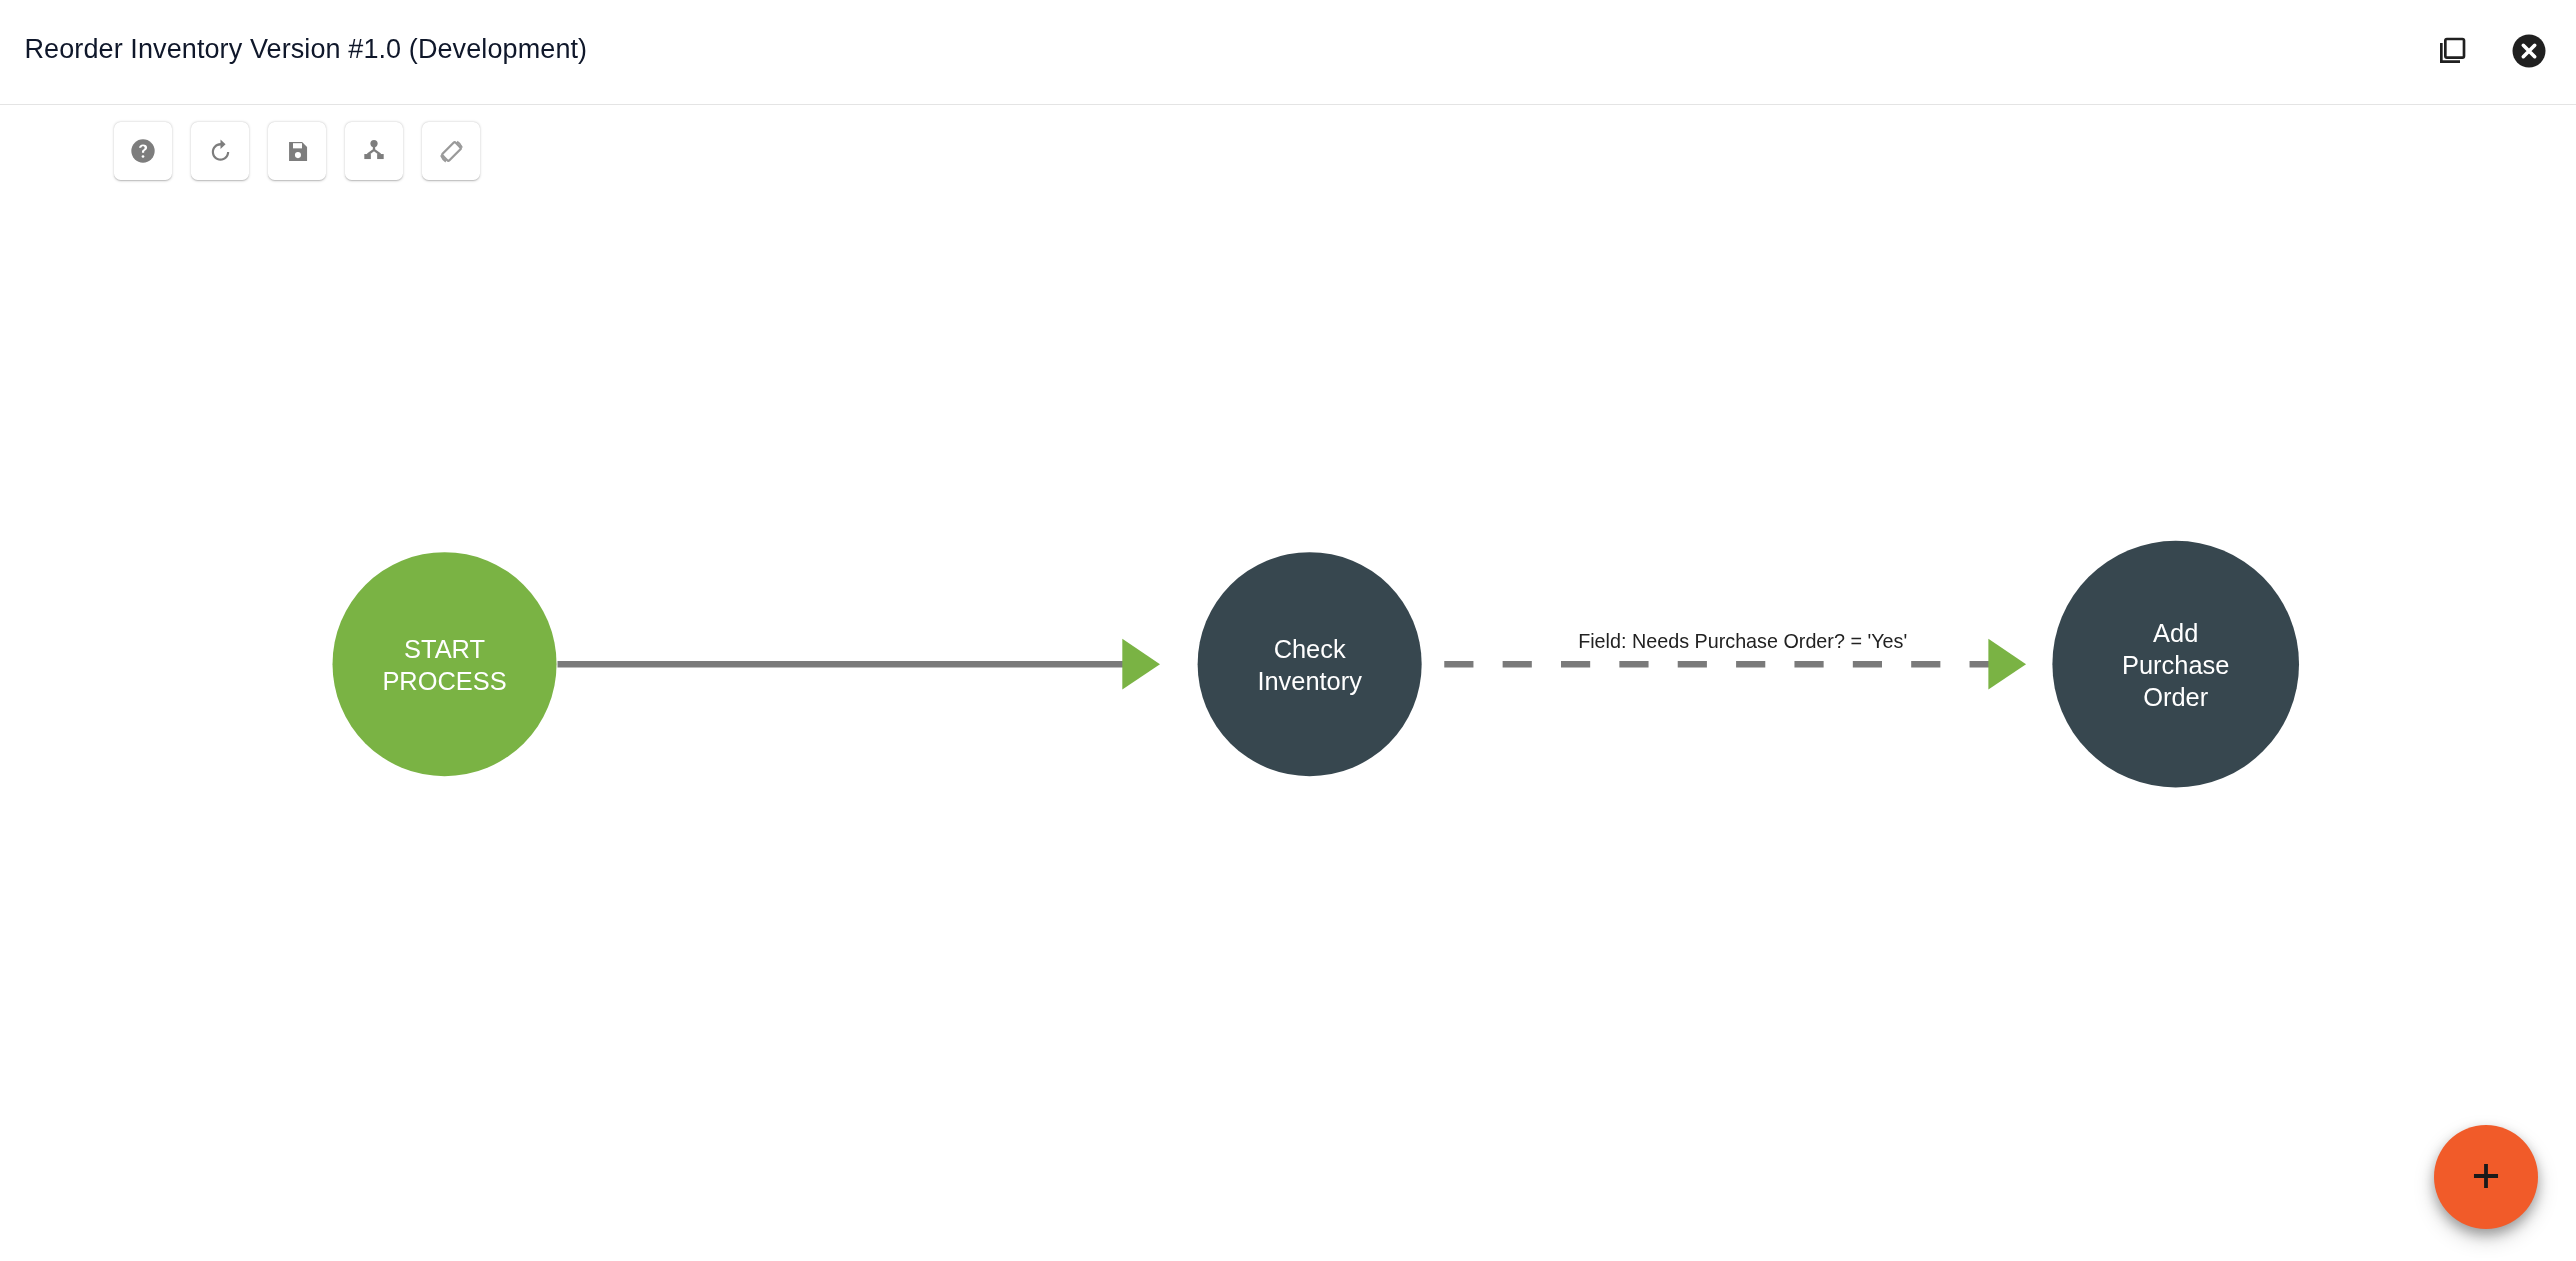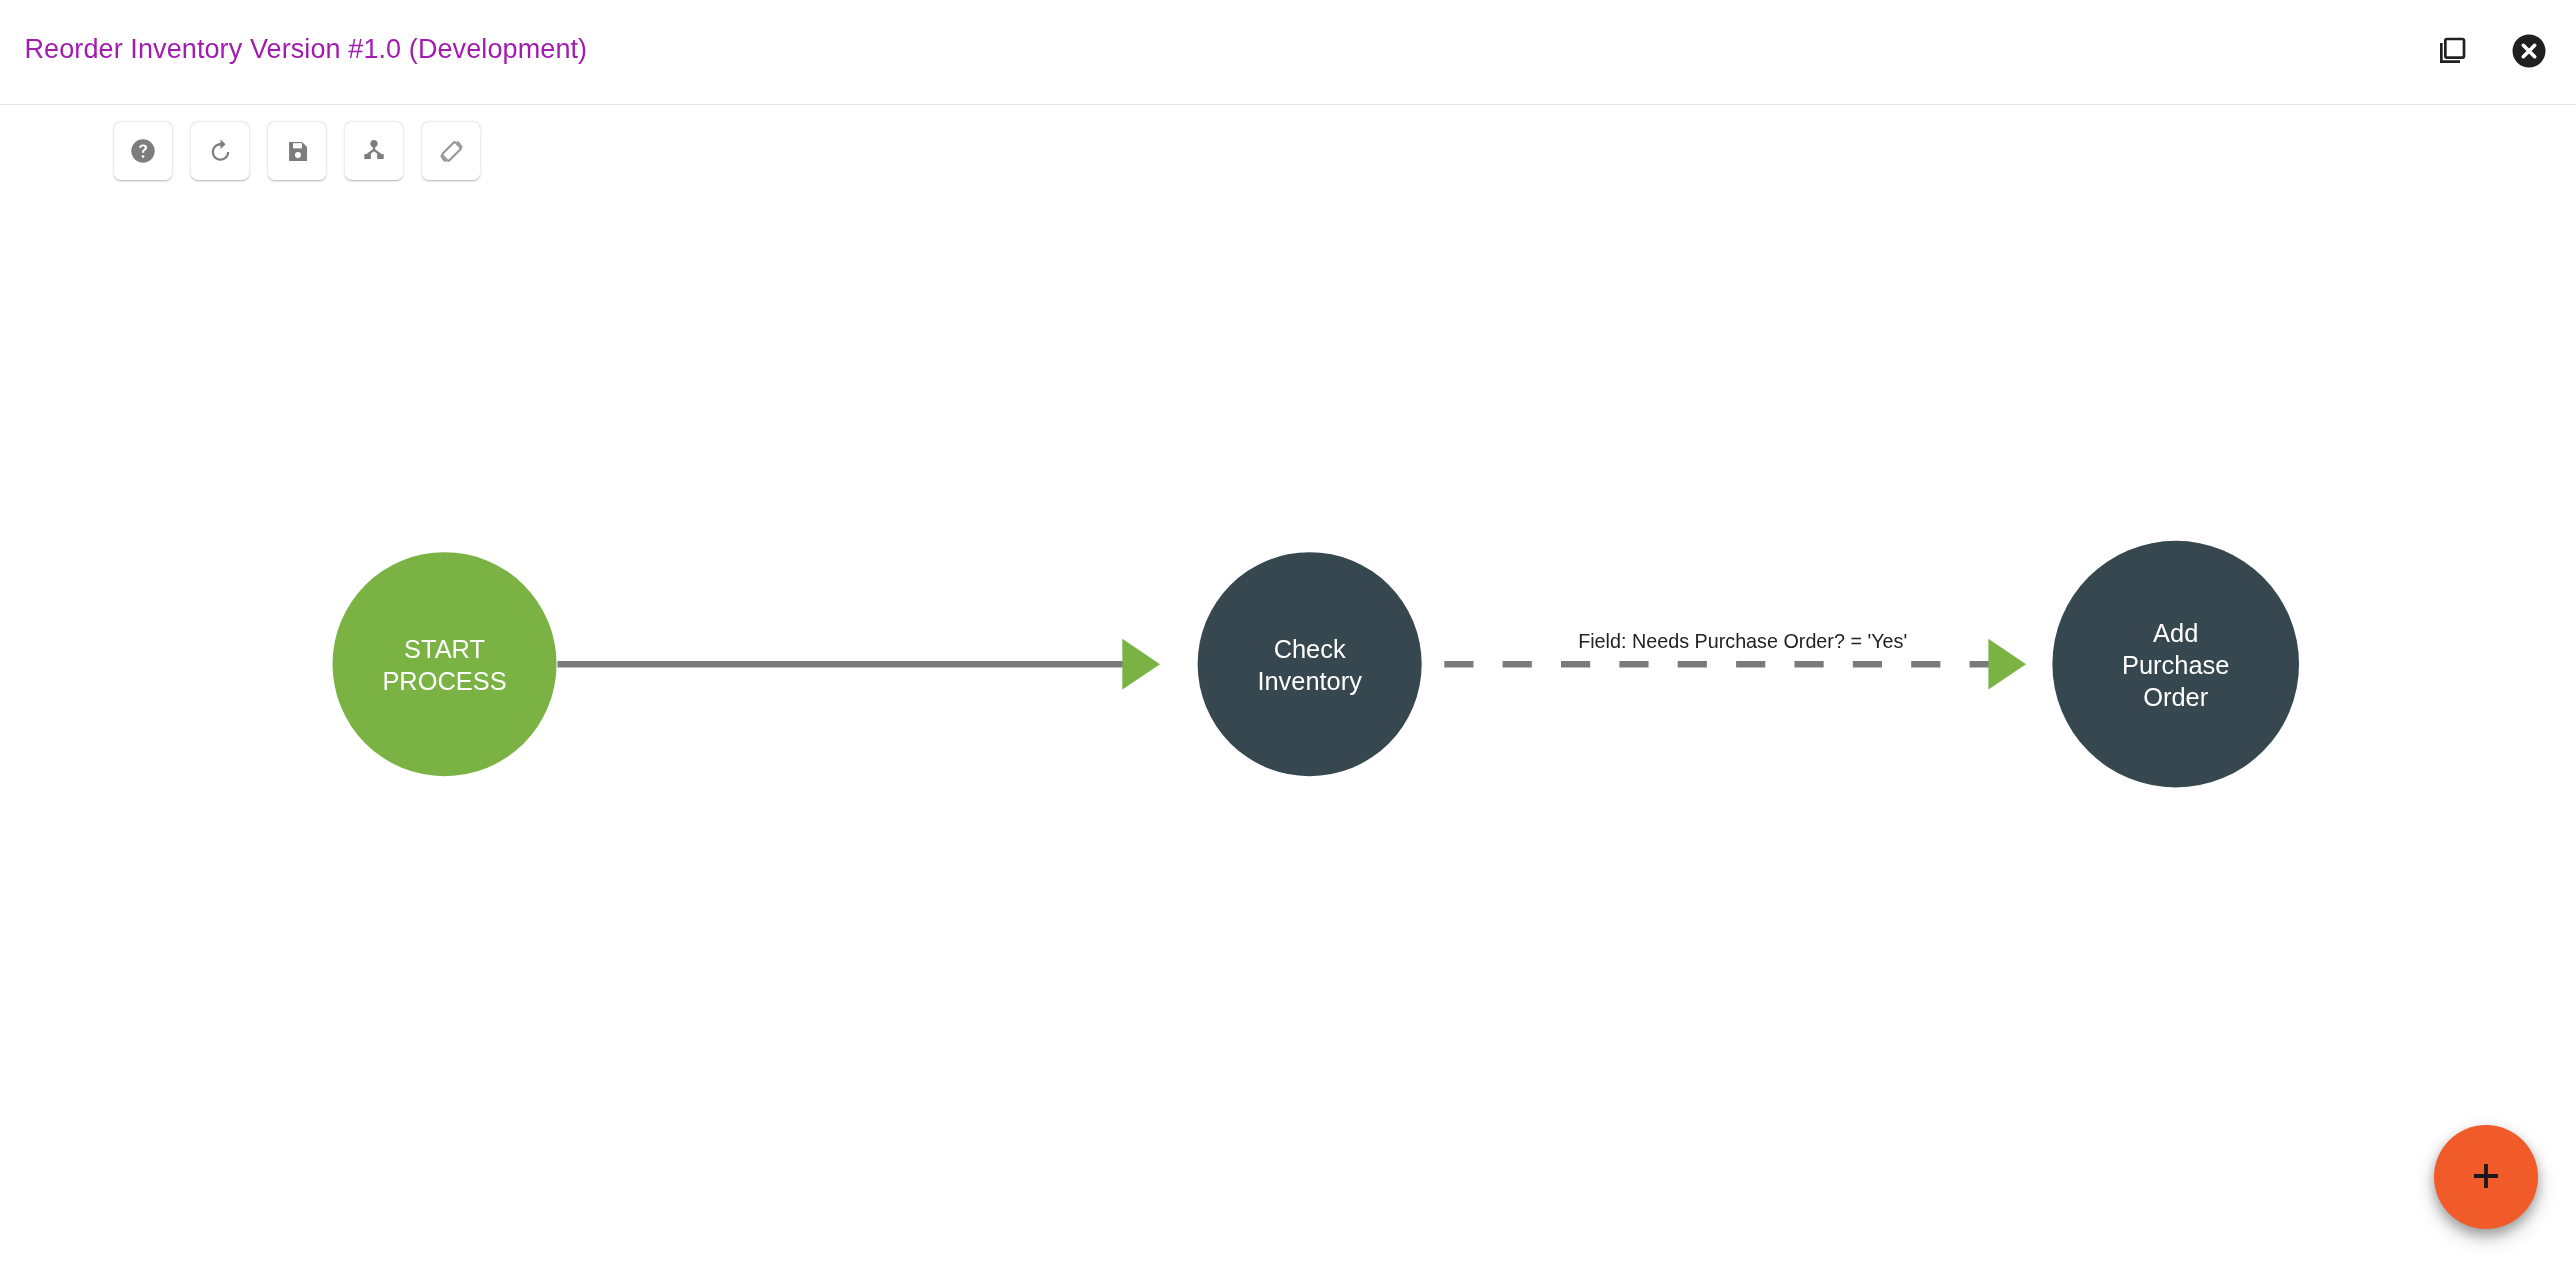--- a/index.html
+++ b/index.html
@@ -30,21 +30,21 @@
     background: #ffffff;
     border-bottom: 1.9px solid #e4e4e4;
   }
 
   .header-title {
     position: absolute;
     left: 24.5px;
     top: 30px;
     font-size: 27px;
     line-height: 38px;
-    color: #a21caf;
+    color: #0f172a;
     font-weight: 400;
     letter-spacing: 0.1px;
     white-space: nowrap;
   }
 
   .header-actions {
     position: absolute;
     right: 22.6px;
     top: 0;
     height: 105px;

